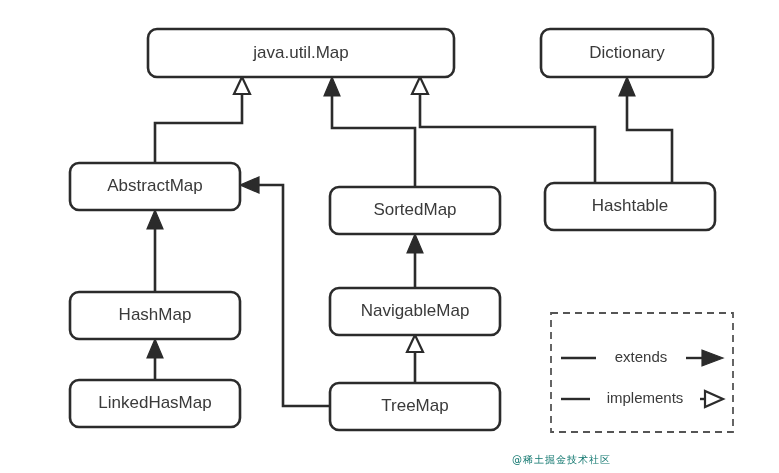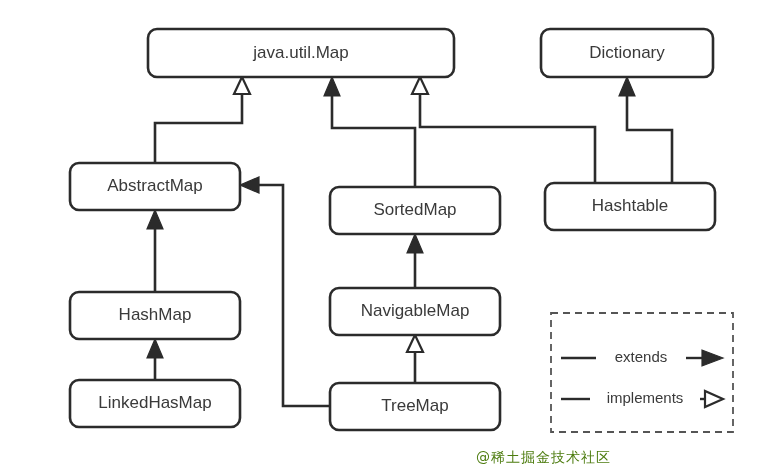--- a/index.html
+++ b/index.html
@@ -73,22 +73,22 @@
   .legend-line {
     fill: none;
     stroke: #2b2b2b;
     stroke-width: 2.4;
   }
   .watermark {
     position: absolute;
     right: 10px;
     bottom: 6px;
     font-family: "DejaVu Sans", sans-serif;
-    font-size: 14px;
-    color: #4d7c0f;
+    font-size: 10px;
+    color: #0f766e;
     letter-spacing: 1px;
     user-select: none;
   }
 </style>
 </head>
 <body>
 
 <div id="diagram-root">
 
   <svg class="diagram-canvas" viewBox="0 0 779 473" xmlns="http://www.w3.org/2000/svg">

